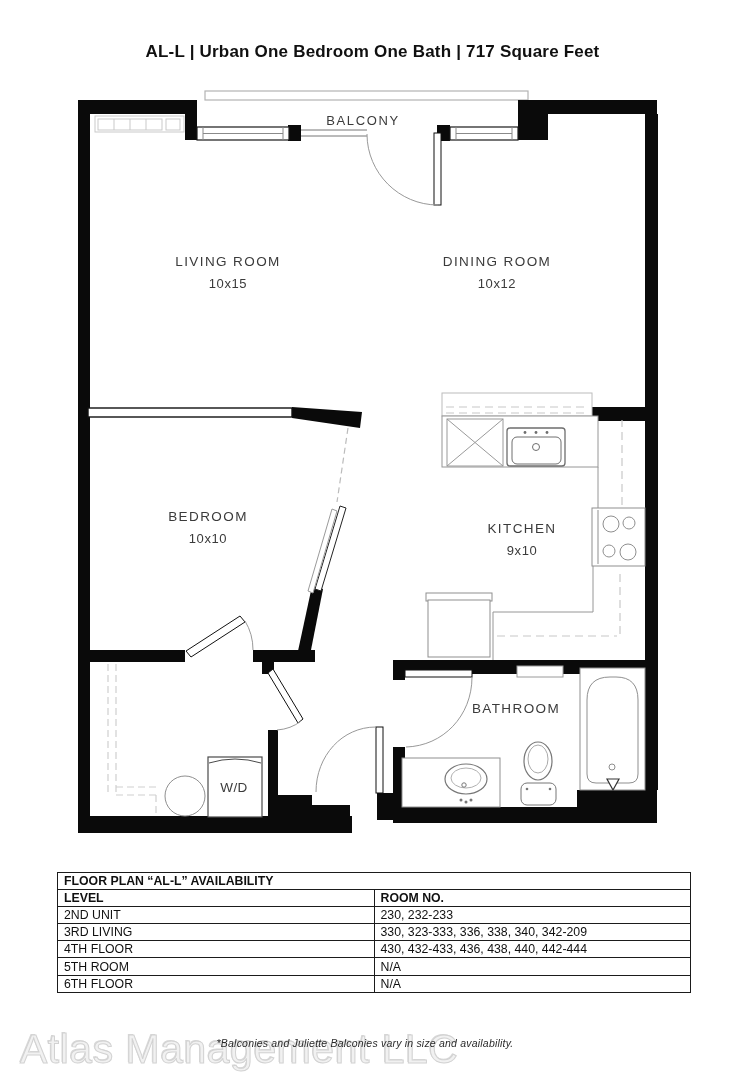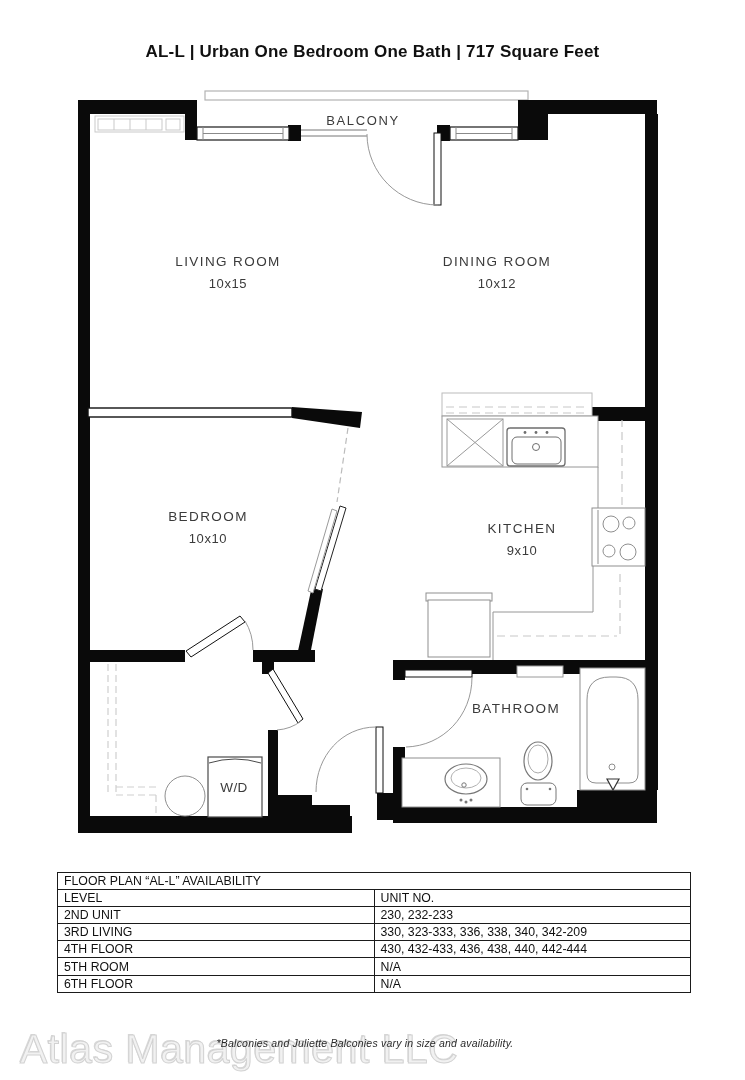--- a/index.html
+++ b/index.html
@@ -10,21 +10,21 @@
   svg.plan{position:absolute;left:0;top:0;}
   svg.plan text{font-family:"Liberation Sans",sans-serif;fill:#3b3b3b;}
   .room-name{font-size:13.5px;letter-spacing:1.4px;}
   .room-dims{font-size:13px;letter-spacing:.6px;}
   .balcony-label{font-size:13px;letter-spacing:1.6px;}
   .wd-label{font-size:13.5px;letter-spacing:.4px;fill:#2e2e2e;}
   .avail-table{position:absolute;left:57px;top:872px;width:634px;border-collapse:collapse;
         table-layout:fixed;z-index:3;background:transparent;}
   .avail-table td{border:1.6px solid #1b1b1b;font-size:12.3px;color:#101010;
         padding:0 6px;height:16.1px;line-height:16px;white-space:nowrap;overflow:hidden;}
-  .avail-table td.bold{font-weight:normal;}
+  .avail-table td.bold{font-weight:bold;}
   .col-level{width:86px;}
   .footnote{position:absolute;top:1037px;left:0;width:730px;text-align:center;
         font-size:10.5px;font-style:italic;color:#2b2b2b;z-index:2;letter-spacing:.2px;}
   .watermark{position:absolute;left:20px;top:1026px;font-size:41px;white-space:nowrap;
         color:#f1f1f1;-webkit-text-stroke:1px #d2d2d2;
         text-shadow:1px 1px 0 #ffffff,-1px -1px 0 #d8d8d8;z-index:1;letter-spacing:.5px;}
 </style>
 </head>
 <body>
 
@@ -170,21 +170,21 @@
     </g>
   </svg>
 
   <table class="avail-table">
     <tbody>
         <tr>
       <td class="bold" colspan="2">FLOOR PLAN “AL-L” AVAILABILITY</td>
     </tr>
     <tr>
       <td class="bold col-level">LEVEL</td>
-      <td class="bold">UNIT NO.</td>
+      <td class="bold">ROOM NO.</td>
     </tr>
     <tr>
       <td class="col-level">2ND UNIT</td>
       <td>230, 232-233</td>
     </tr>
     <tr>
       <td class="col-level">3RD LIVING</td>
       <td>330, 323-333, 336, 338, 340, 342-209</td>
     </tr>
     <tr>

